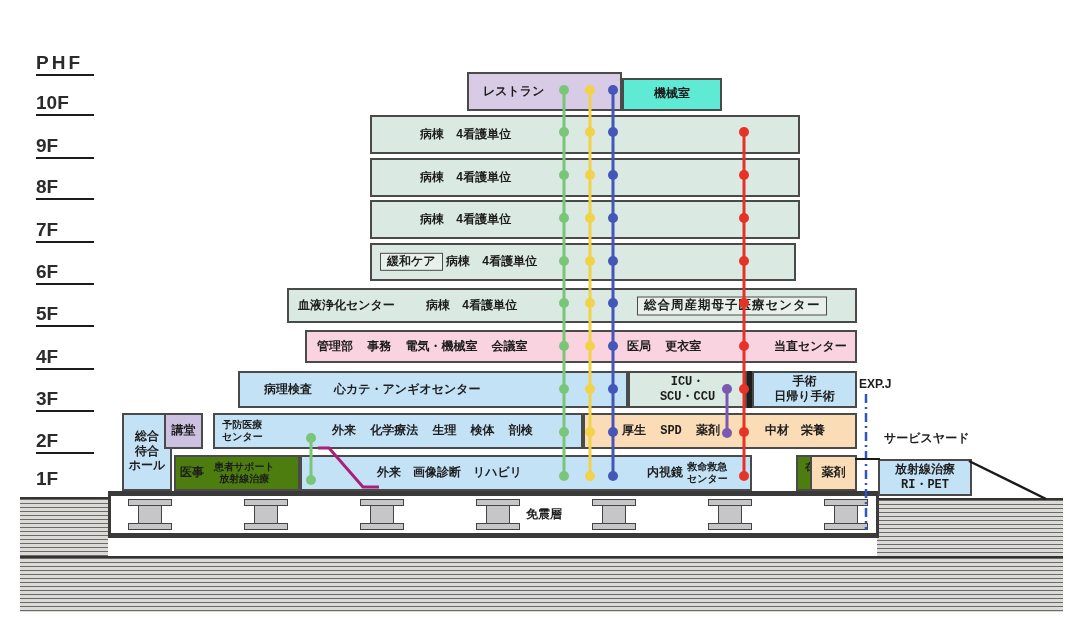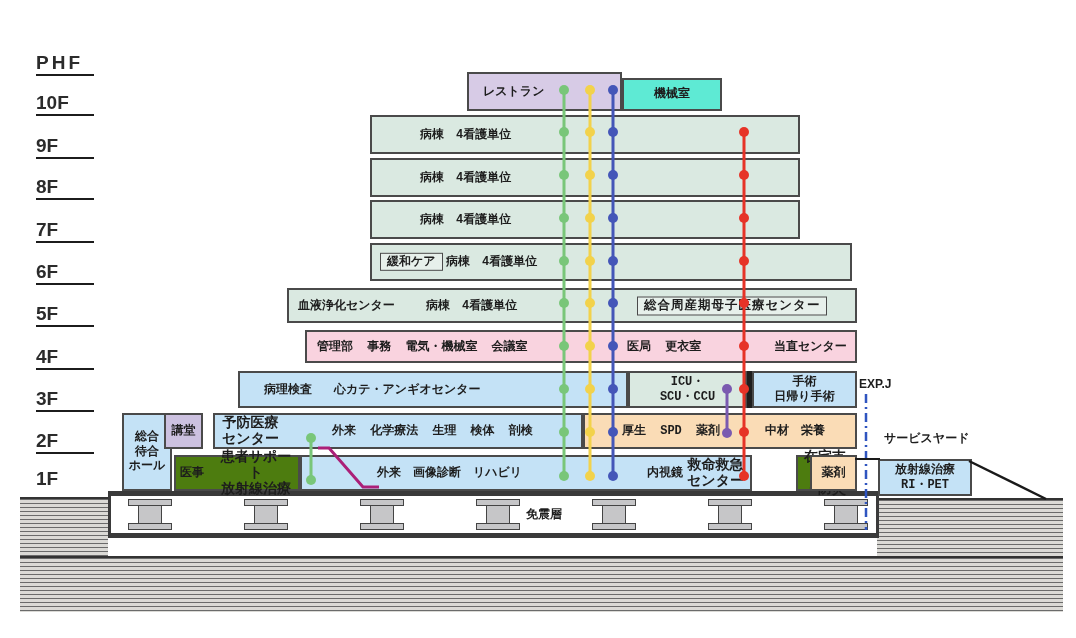--- a/index.html
+++ b/index.html
@@ -8,21 +8,21 @@
   
   .fmark{position:absolute;left:36px;width:58px;height:22px;border-bottom:2px solid #1c1c1c;
          font-size:19px;color:#2b2b2b;font-weight:bold;}
   .fmark.phf{letter-spacing:3px;}
   .fmark.nol{border-bottom:none;}
   
   .blk{position:absolute;border:2px solid #4a4a4a;box-sizing:border-box;
        display:flex;align-items:center;justify-content:center;z-index:2;font-family:Liberation Mono, monospace;}
   .blk.rel{justify-content:flex-start;}
   .t{font-size:12px;font-weight:bold;color:#1d1d1d;white-space:pre-line;line-height:1.2;text-align:center;}
-  .t.s11{font-size:14px;line-height:1.15;}
+  .t.s11{font-size:10px;line-height:1.15;}
   .at{position:absolute;top:50%;transform:translateY(-50%);}
   .boxed{border:1.5px solid #4a4a4a;background:rgba(255,255,255,.35);padding:1px 6px;white-space:nowrap;}
   .wsp{word-spacing:7px;white-space:nowrap;}
   .c-green{background:#dae9e1;}
   .c-lav{background:#d7cbe6;}
   .c-gray{background:#5eead4;}
   .c-pink{background:#f9d3df;}
   .c-blue{background:#c4e2f6;}
   .c-orange{background:#fadcb6;}
   .c-lec{background:#ccc1e0;}
@@ -67,21 +67,21 @@
   <div class="blk c-green rel" style="left:370px;top:115px;width:430px;height:39px">
     <span class="t at" style="left:48px">病棟　4看護単位</span>
   </div>
   <div class="blk c-green rel" style="left:370px;top:158px;width:430px;height:39px">
     <span class="t at" style="left:48px">病棟　4看護単位</span>
   </div>
   <div class="blk c-green rel" style="left:370px;top:200px;width:430px;height:39px">
     <span class="t at" style="left:48px">病棟　4看護単位</span>
   </div>
 
-  <div class="blk c-green rel" style="left:370px;top:243px;width:482px;height:38px">
+  <div class="blk c-green rel" style="left:370px;top:243px;width:426px;height:38px">
     <span class="t at boxed" style="left:8px">緩和ケア</span>
     <span class="t at" style="left:74px">病棟　4看護単位</span>
   </div>
 
   <div class="blk c-green rel" style="left:287px;top:288px;width:570px;height:35px">
     <span class="t at" style="left:9px">血液浄化センター</span>
     <span class="t at" style="left:137px">病棟　4看護単位</span>
     <span class="t at boxed" style="left:348px;font-size:12.5px;letter-spacing:1px">総合周産期母子医療センター</span>
   </div>
 

